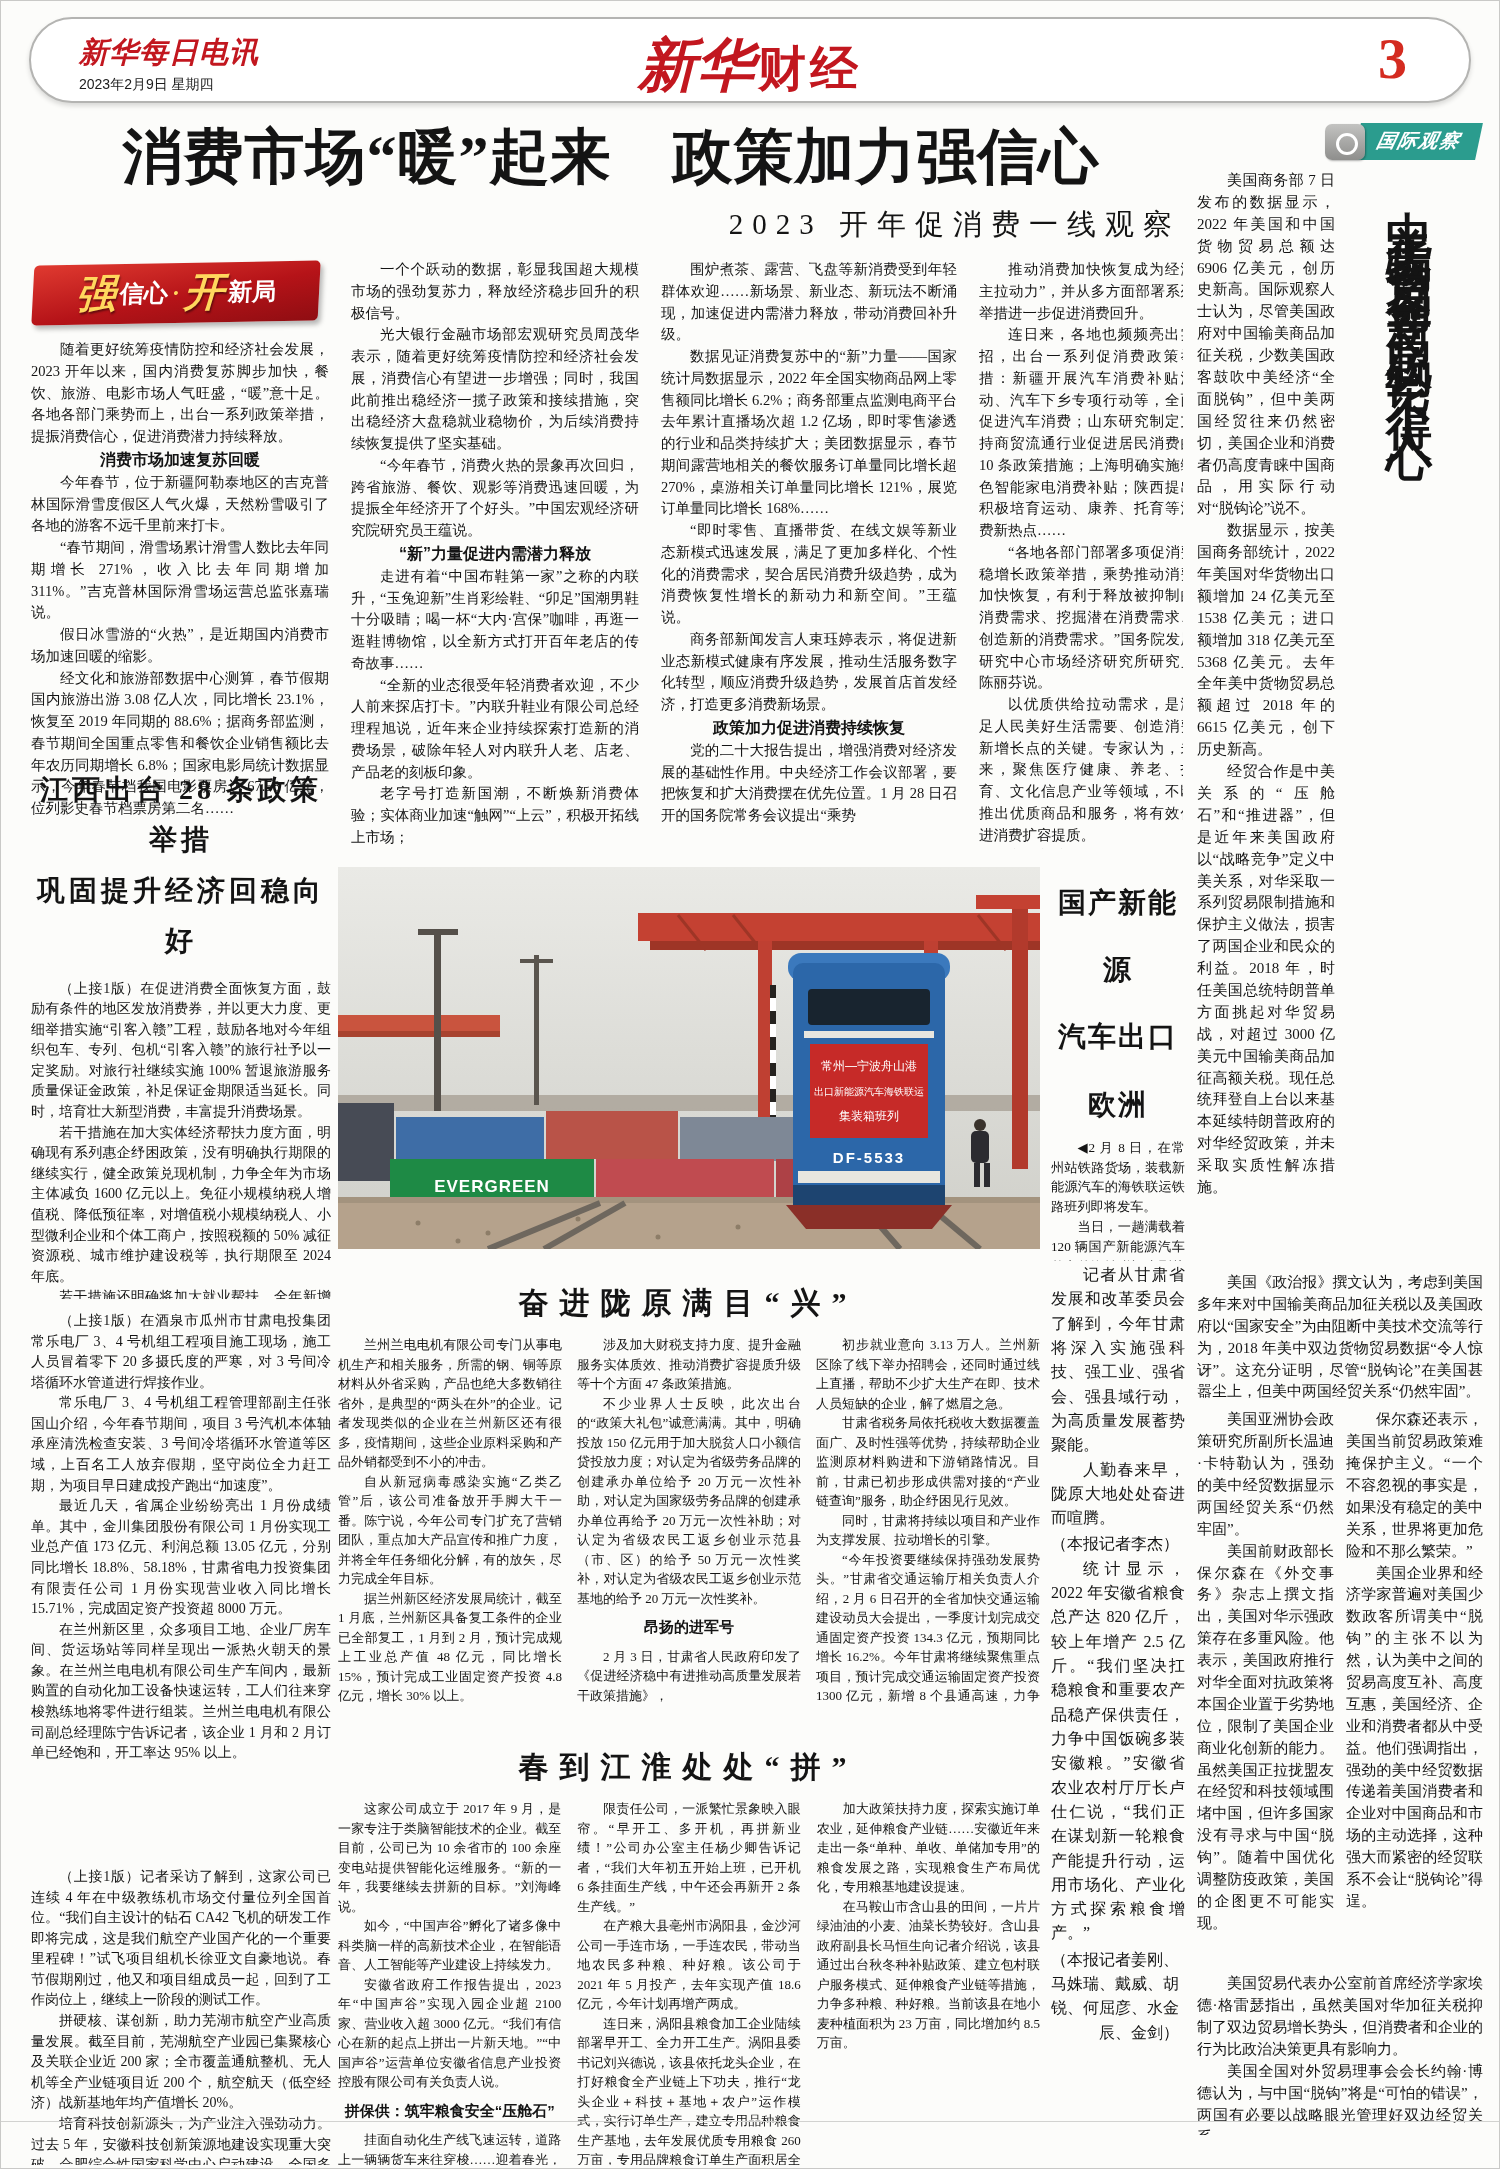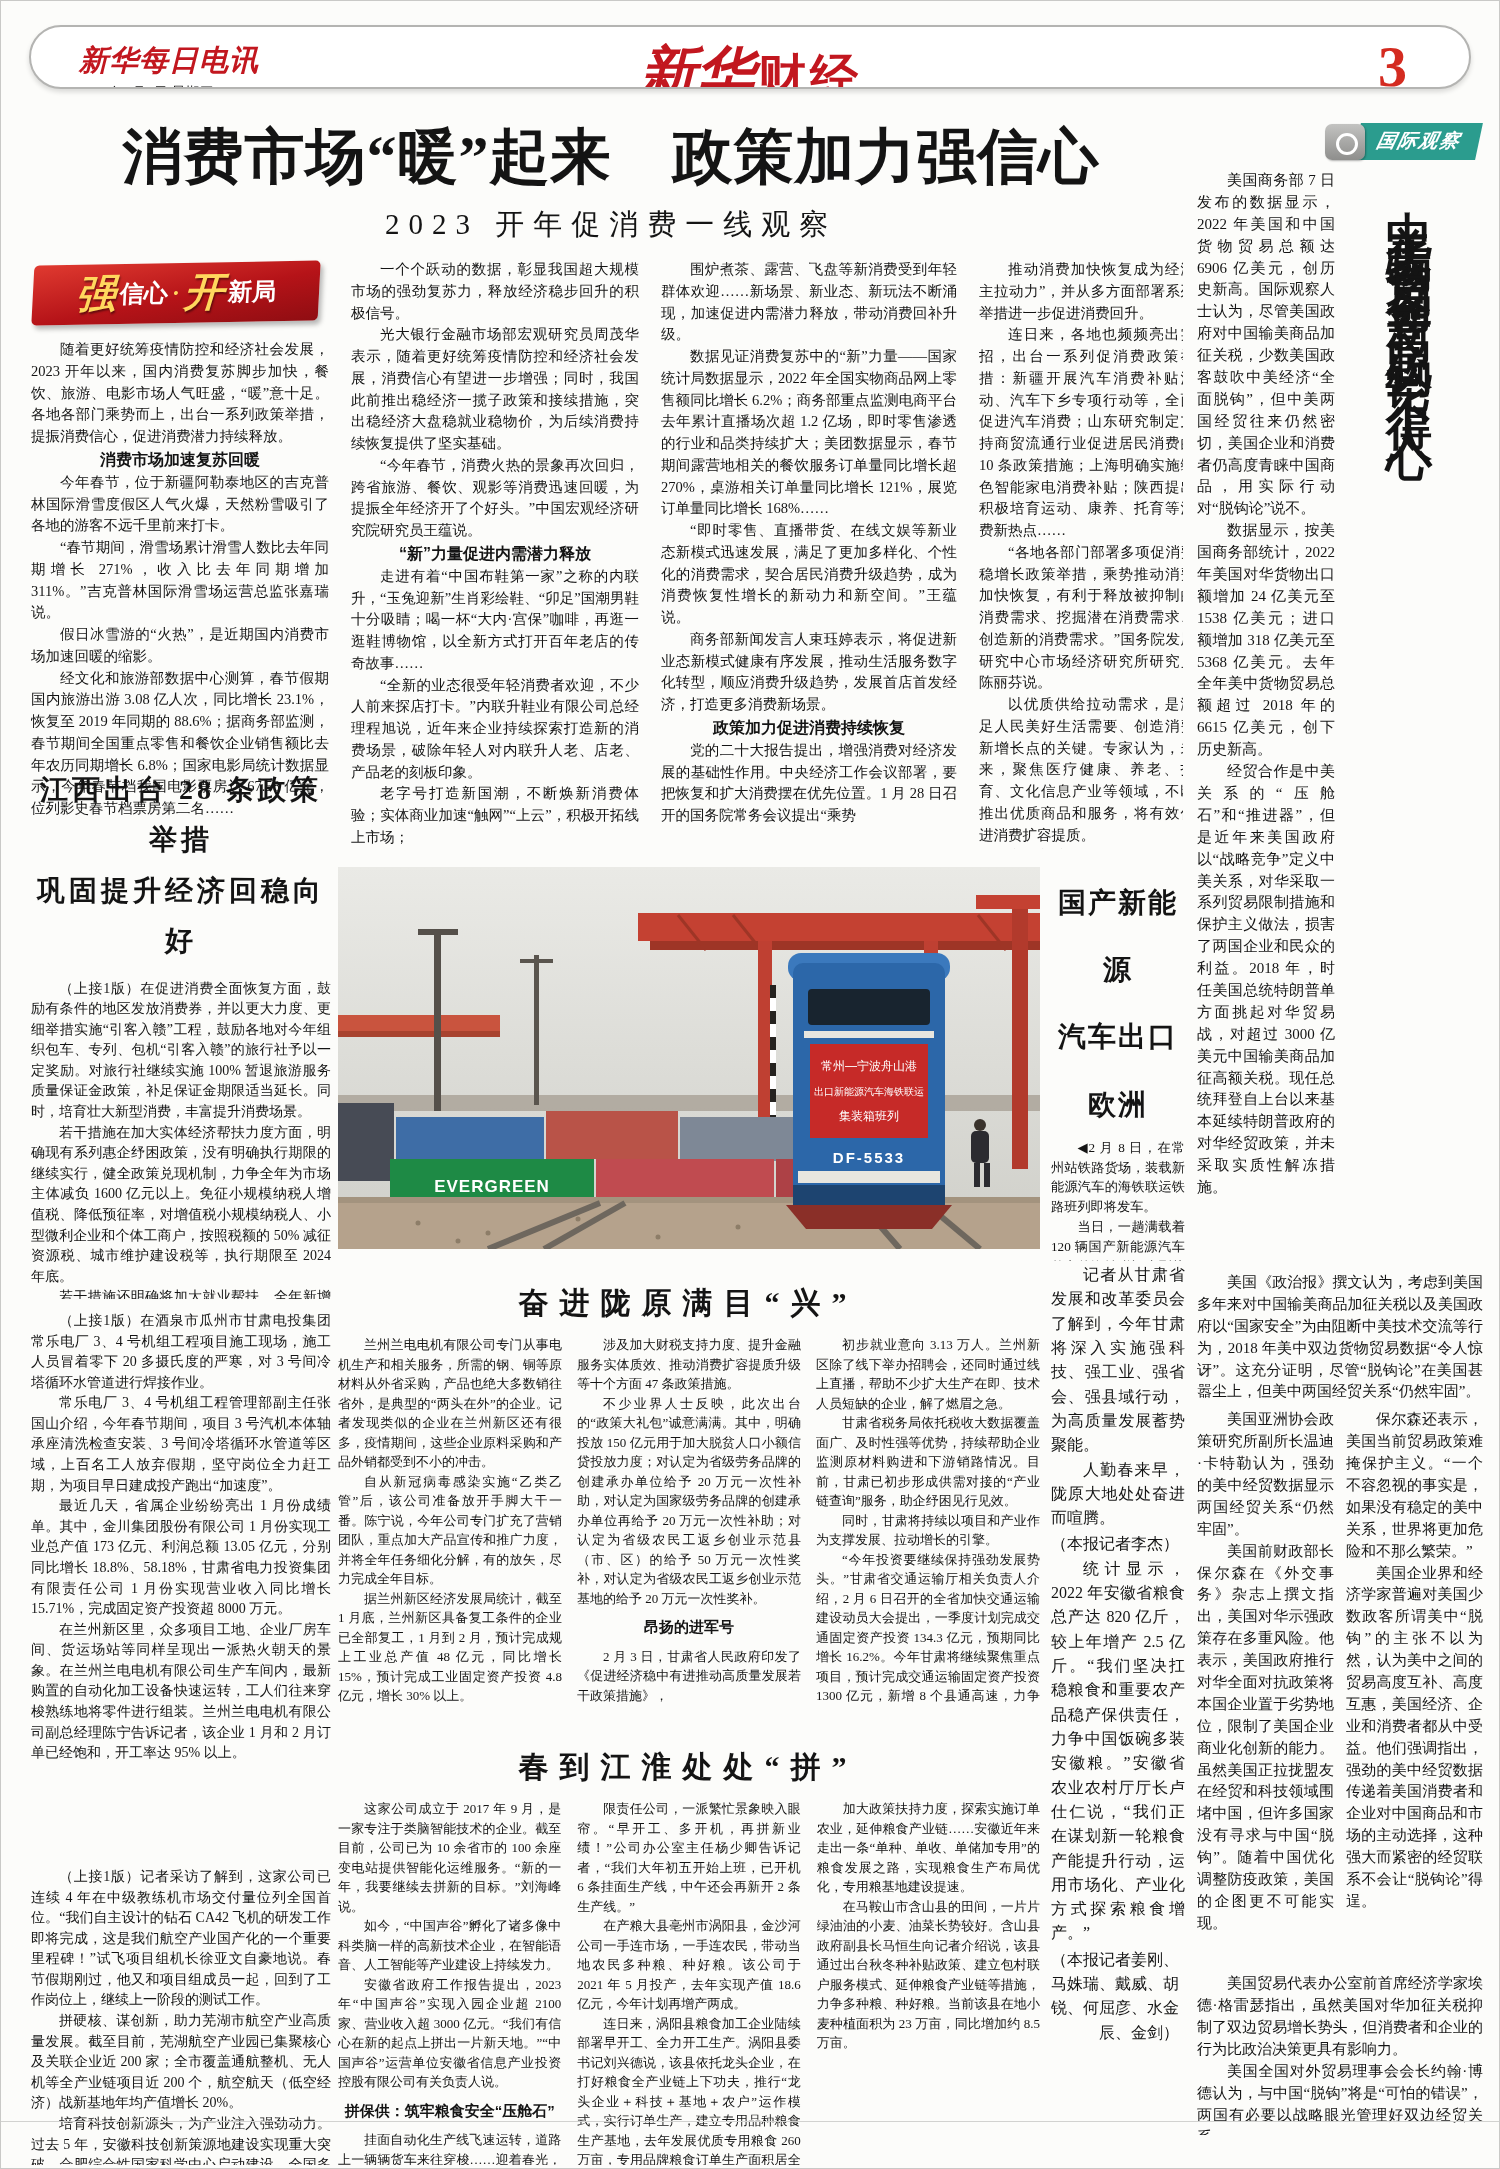--- a/index.html
+++ b/index.html
@@ -2,34 +2,34 @@
 <html><head>
 <meta charset="utf-8">
 <style>
   html,body{margin:0;padding:0;background:#e9e9e7;}
   .page{position:relative;width:1500px;height:2169px;margin:0 auto;background:#fcfcfa;
         font-family:"Liberation Serif","DejaVu Serif",serif;color:#141414;overflow:hidden;
         border:1px solid #c9c9c7;box-sizing:border-box;}
   .zone{position:absolute;overflow:hidden;box-sizing:border-box;}
 
   
-  .header{left:28px;top:24px;width:1442px;height:64px;border:2px solid #b4b4b2;border-radius:44px;
+  .header{left:28px;top:16px;width:1442px;height:86px;border:2px solid #b4b4b2;border-radius:44px;
           background:#fff;box-shadow:0 3px 5px rgba(0,0,0,.14);}
   .masthead{position:absolute;left:48px;top:14px;}
   .masthead .brand{color:#c2171f;font-weight:700;font-style:italic;font-size:29px;letter-spacing:1px;}
   .masthead .date{font-size:14px;color:#1c1c1c;margin-top:3px;font-family:"Liberation Sans",sans-serif;}
   .center-title{position:absolute;left:50%;top:8px;transform:translateX(-50%);white-space:nowrap;}
   .center-title .script{color:#c2171f;font-size:58px;font-weight:700;font-style:italic;}
   .center-title .rest{color:#c2171f;font-size:48px;font-weight:700;letter-spacing:4px;}
   .pagenum{position:absolute;right:62px;top:6px;color:#d42b20;font-size:58px;font-weight:700;}
 
   
   .main-headline{left:40px;top:116px;width:1140px;text-align:center;font-size:60px;font-weight:900;
                  letter-spacing:1px;white-space:nowrap;}
-  .main-subtitle{left:40px;top:204px;width:1140px;text-align:center;font-size:29px;letter-spacing:9px;}
+  .main-subtitle{left:40px;top:204px;width:1140px;text-align:right;font-size:29px;letter-spacing:9px;}
   .cols{left:30px;top:258px;width:1152px;height:590px;display:flex;gap:22px;}
   .col{font-size:14.5px;line-height:1.5;text-align:justify;overflow:hidden;}
   .c1{flex:0 0 298px;} .c2{flex:0 0 288px;} .c3{flex:0 0 296px;} .c4{flex:0 0 216px;}
   .para{text-indent:2em;margin:0;}
   .subhead{font-family:"Liberation Sans",sans-serif;font-weight:700;text-align:center;font-size:16px;
            margin:0 0;text-indent:0;}
   .byline{text-align:right;margin:2px 6px 0 0;}
 
   
   .banner{position:relative;height:60px;margin:4px 10px 16px 2px;

